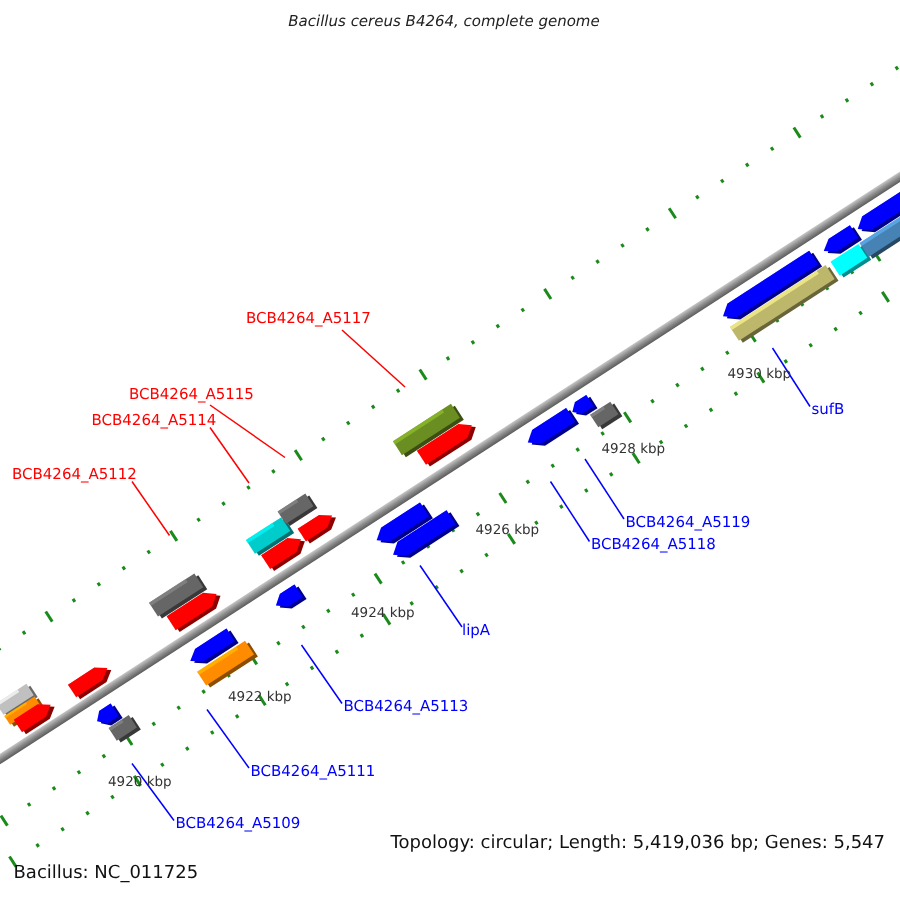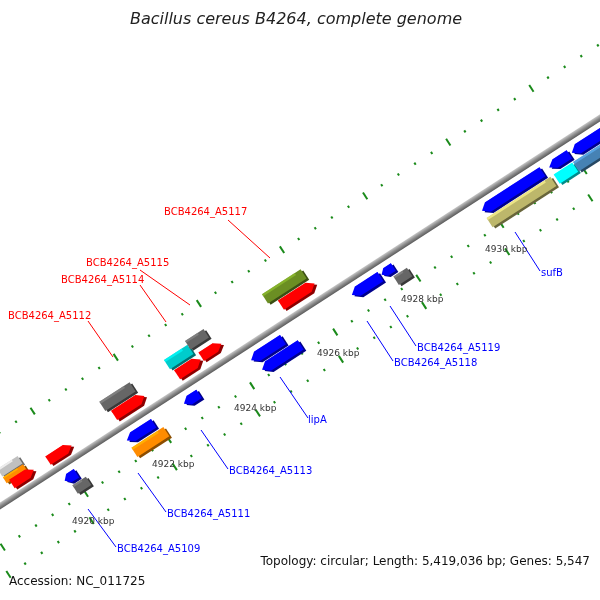--- a/index.html
+++ b/index.html
@@ -1,17 +1,17 @@
 <!DOCTYPE html>
 <html><head>
   <meta charset="utf-8">
   <style>
     html, body { margin: 0; padding: 0; background: #ffffff; }
     body { width: 600px; height: 600px; position: relative; overflow: hidden; font-family: "DejaVu Sans", sans-serif; }
-    #title { position: absolute; top: 9px; left: 0; width: 592px; text-align: center; font-style: italic; font-size: 16px; color: #222; }
+    #title { position: absolute; top: 9px; left: 0; width: 592px; text-align: center; font-style: italic; font-size: 10px; color: #222; }
     #accession { position: absolute; left: 9px; top: 574px; font-size: 12px; color: #111; }
     #info { position: absolute; right: 10px; top: 554px; font-size: 12px; color: #111; }
     svg#map { position: absolute; left: 0; top: 0; }
     .lbl-red { fill: #ff0000; font-size: 10px; font-family: "DejaVu Sans", sans-serif; }
     .lbl-blue { fill: #0000ff; font-size: 10px; font-family: "DejaVu Sans", sans-serif; }
     .lbl-kbp { fill: #333; font-size: 9px; font-family: "DejaVu Sans", sans-serif; }
   </style>
 </head>
 <body>
 
@@ -332,14 +332,14 @@
   <text class="lbl-blue" x="117" y="552">BCB4264_A5109</text>
 
   <text class="lbl-kbp" x="72" y="524">4920 kbp</text>
   <text class="lbl-kbp" x="152" y="467">4922 kbp</text>
   <text class="lbl-kbp" x="234" y="411">4924 kbp</text>
   <text class="lbl-kbp" x="317" y="356">4926 kbp</text>
   <text class="lbl-kbp" x="401" y="302">4928 kbp</text>
   <text class="lbl-kbp" x="485" y="252">4930 kbp</text>
 </svg>
 
-<div id="accession">Accession: NC_011725</div>
+<div id="accession">Bacillus: NC_011725</div>
 <div id="info">Topology: circular; Length: 5,419,036 bp; Genes: 5,547</div>
 
 </body></html>

